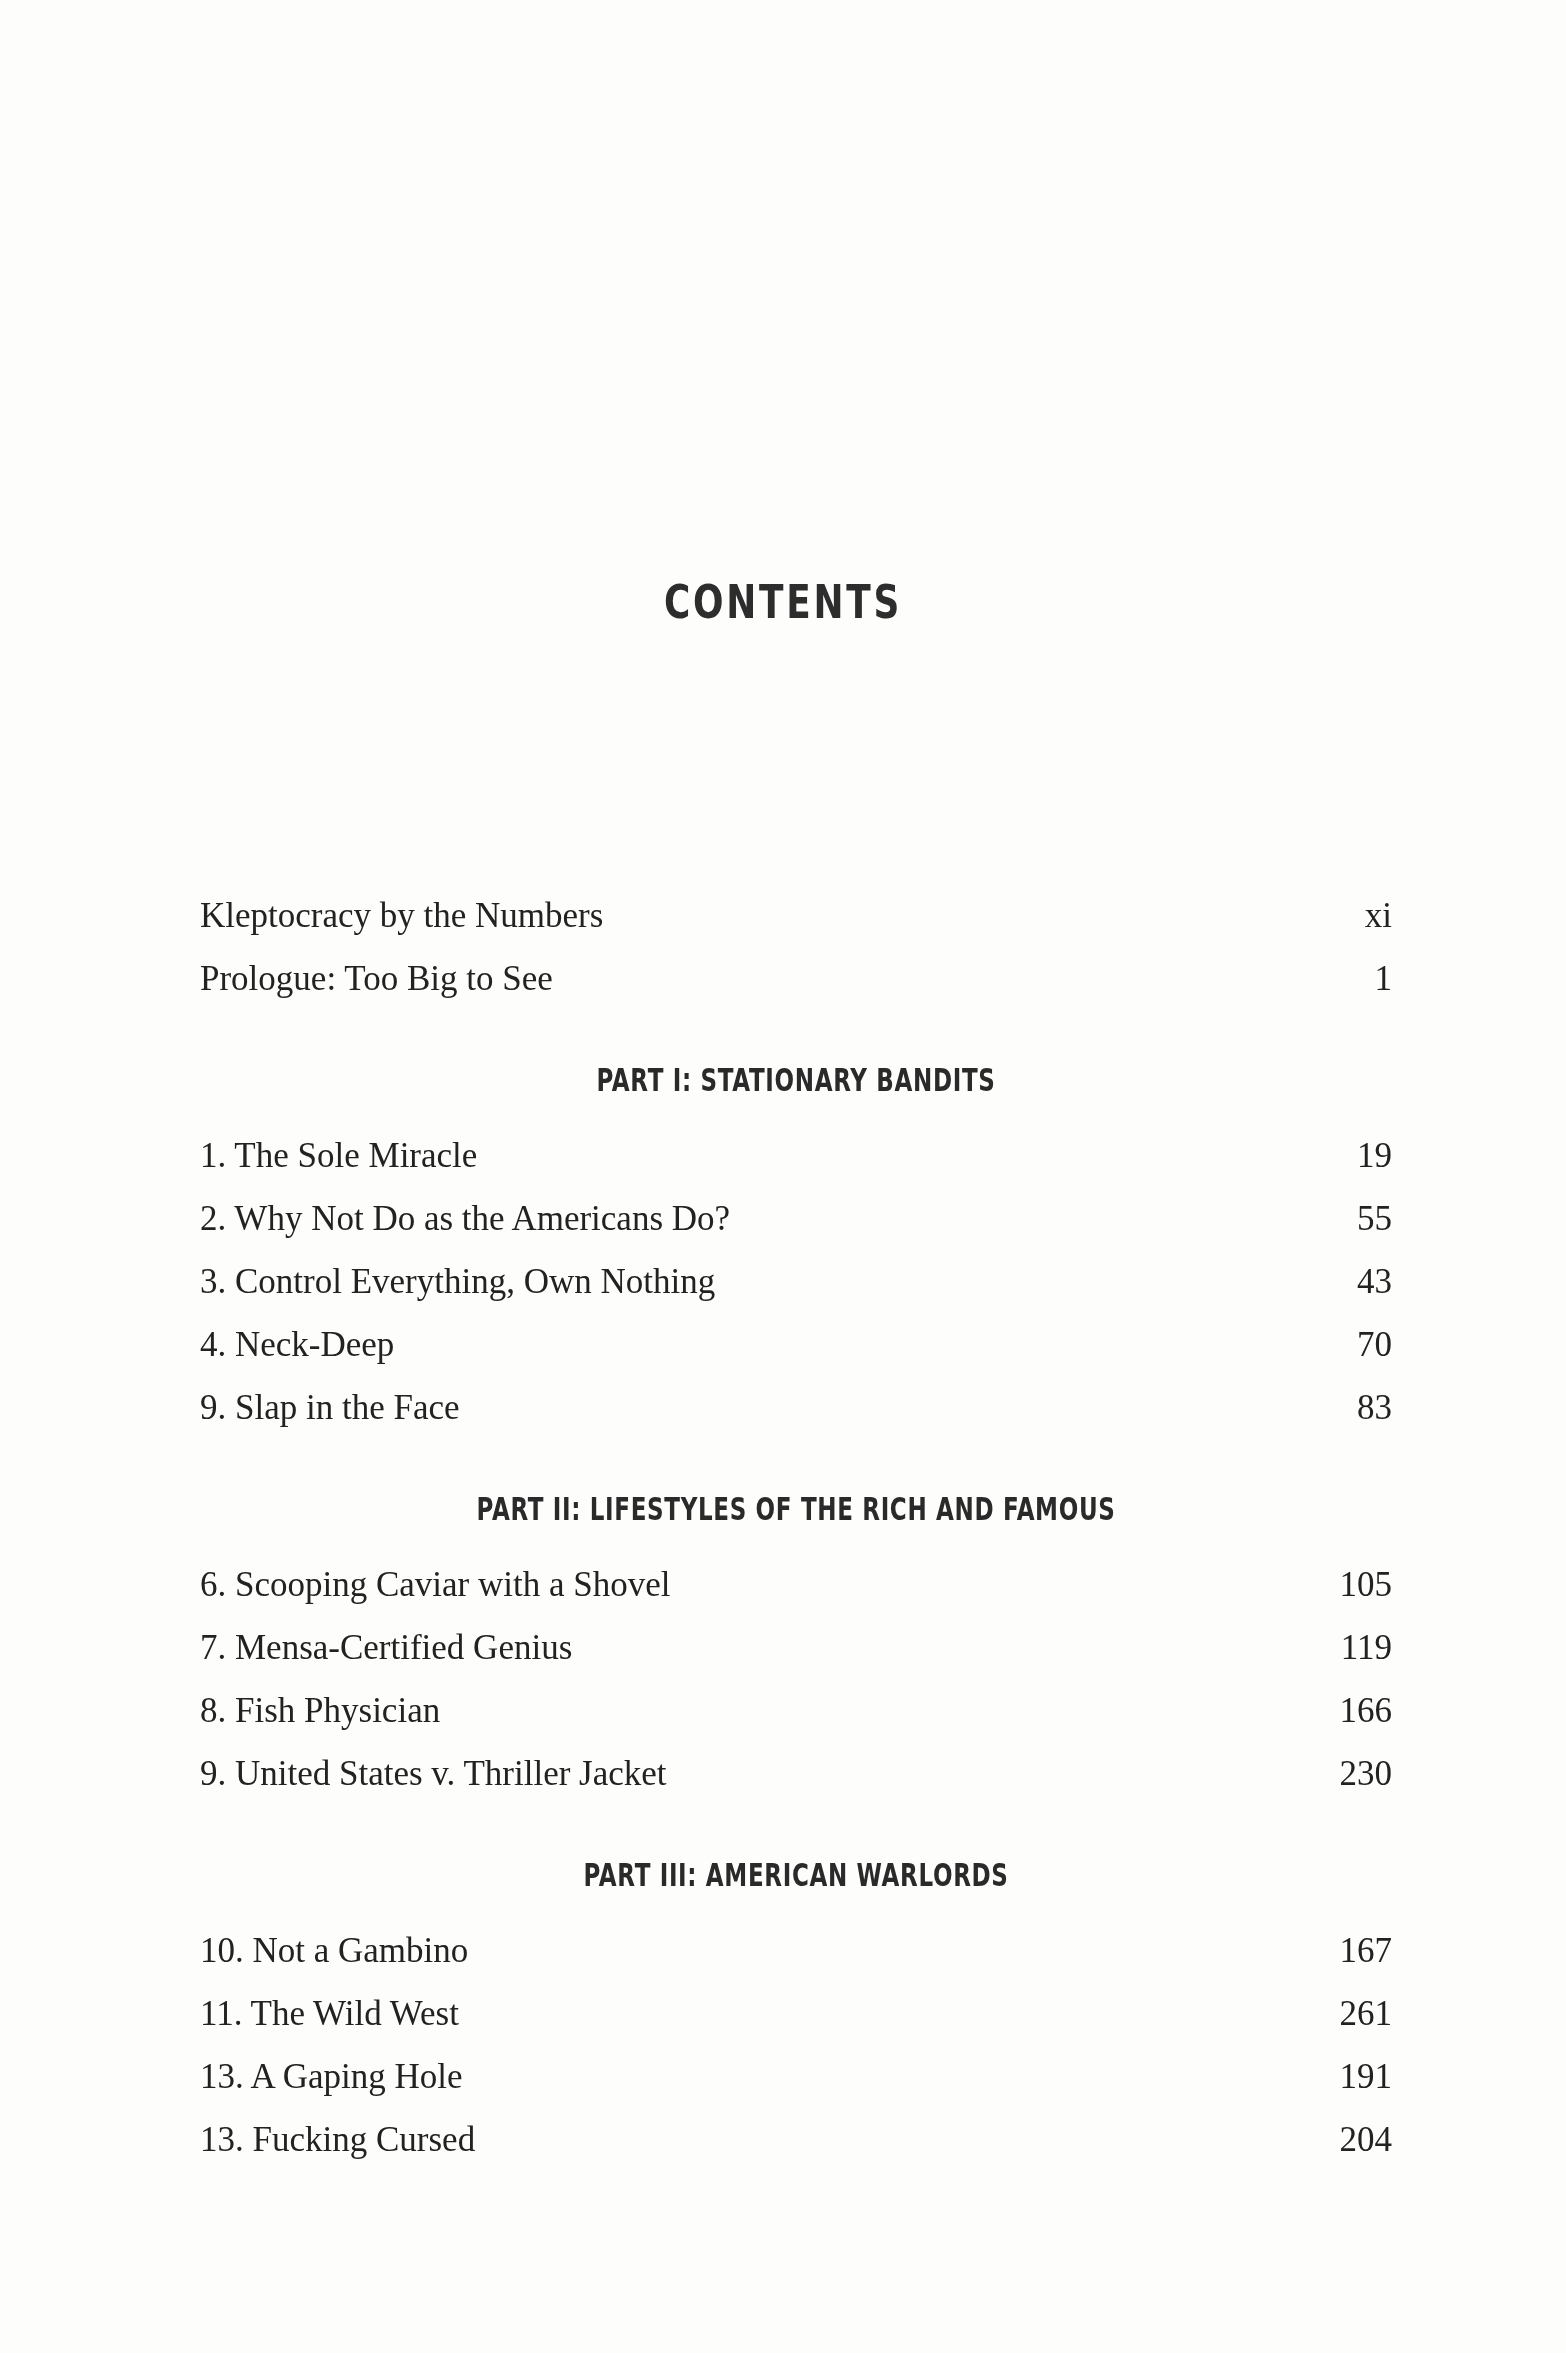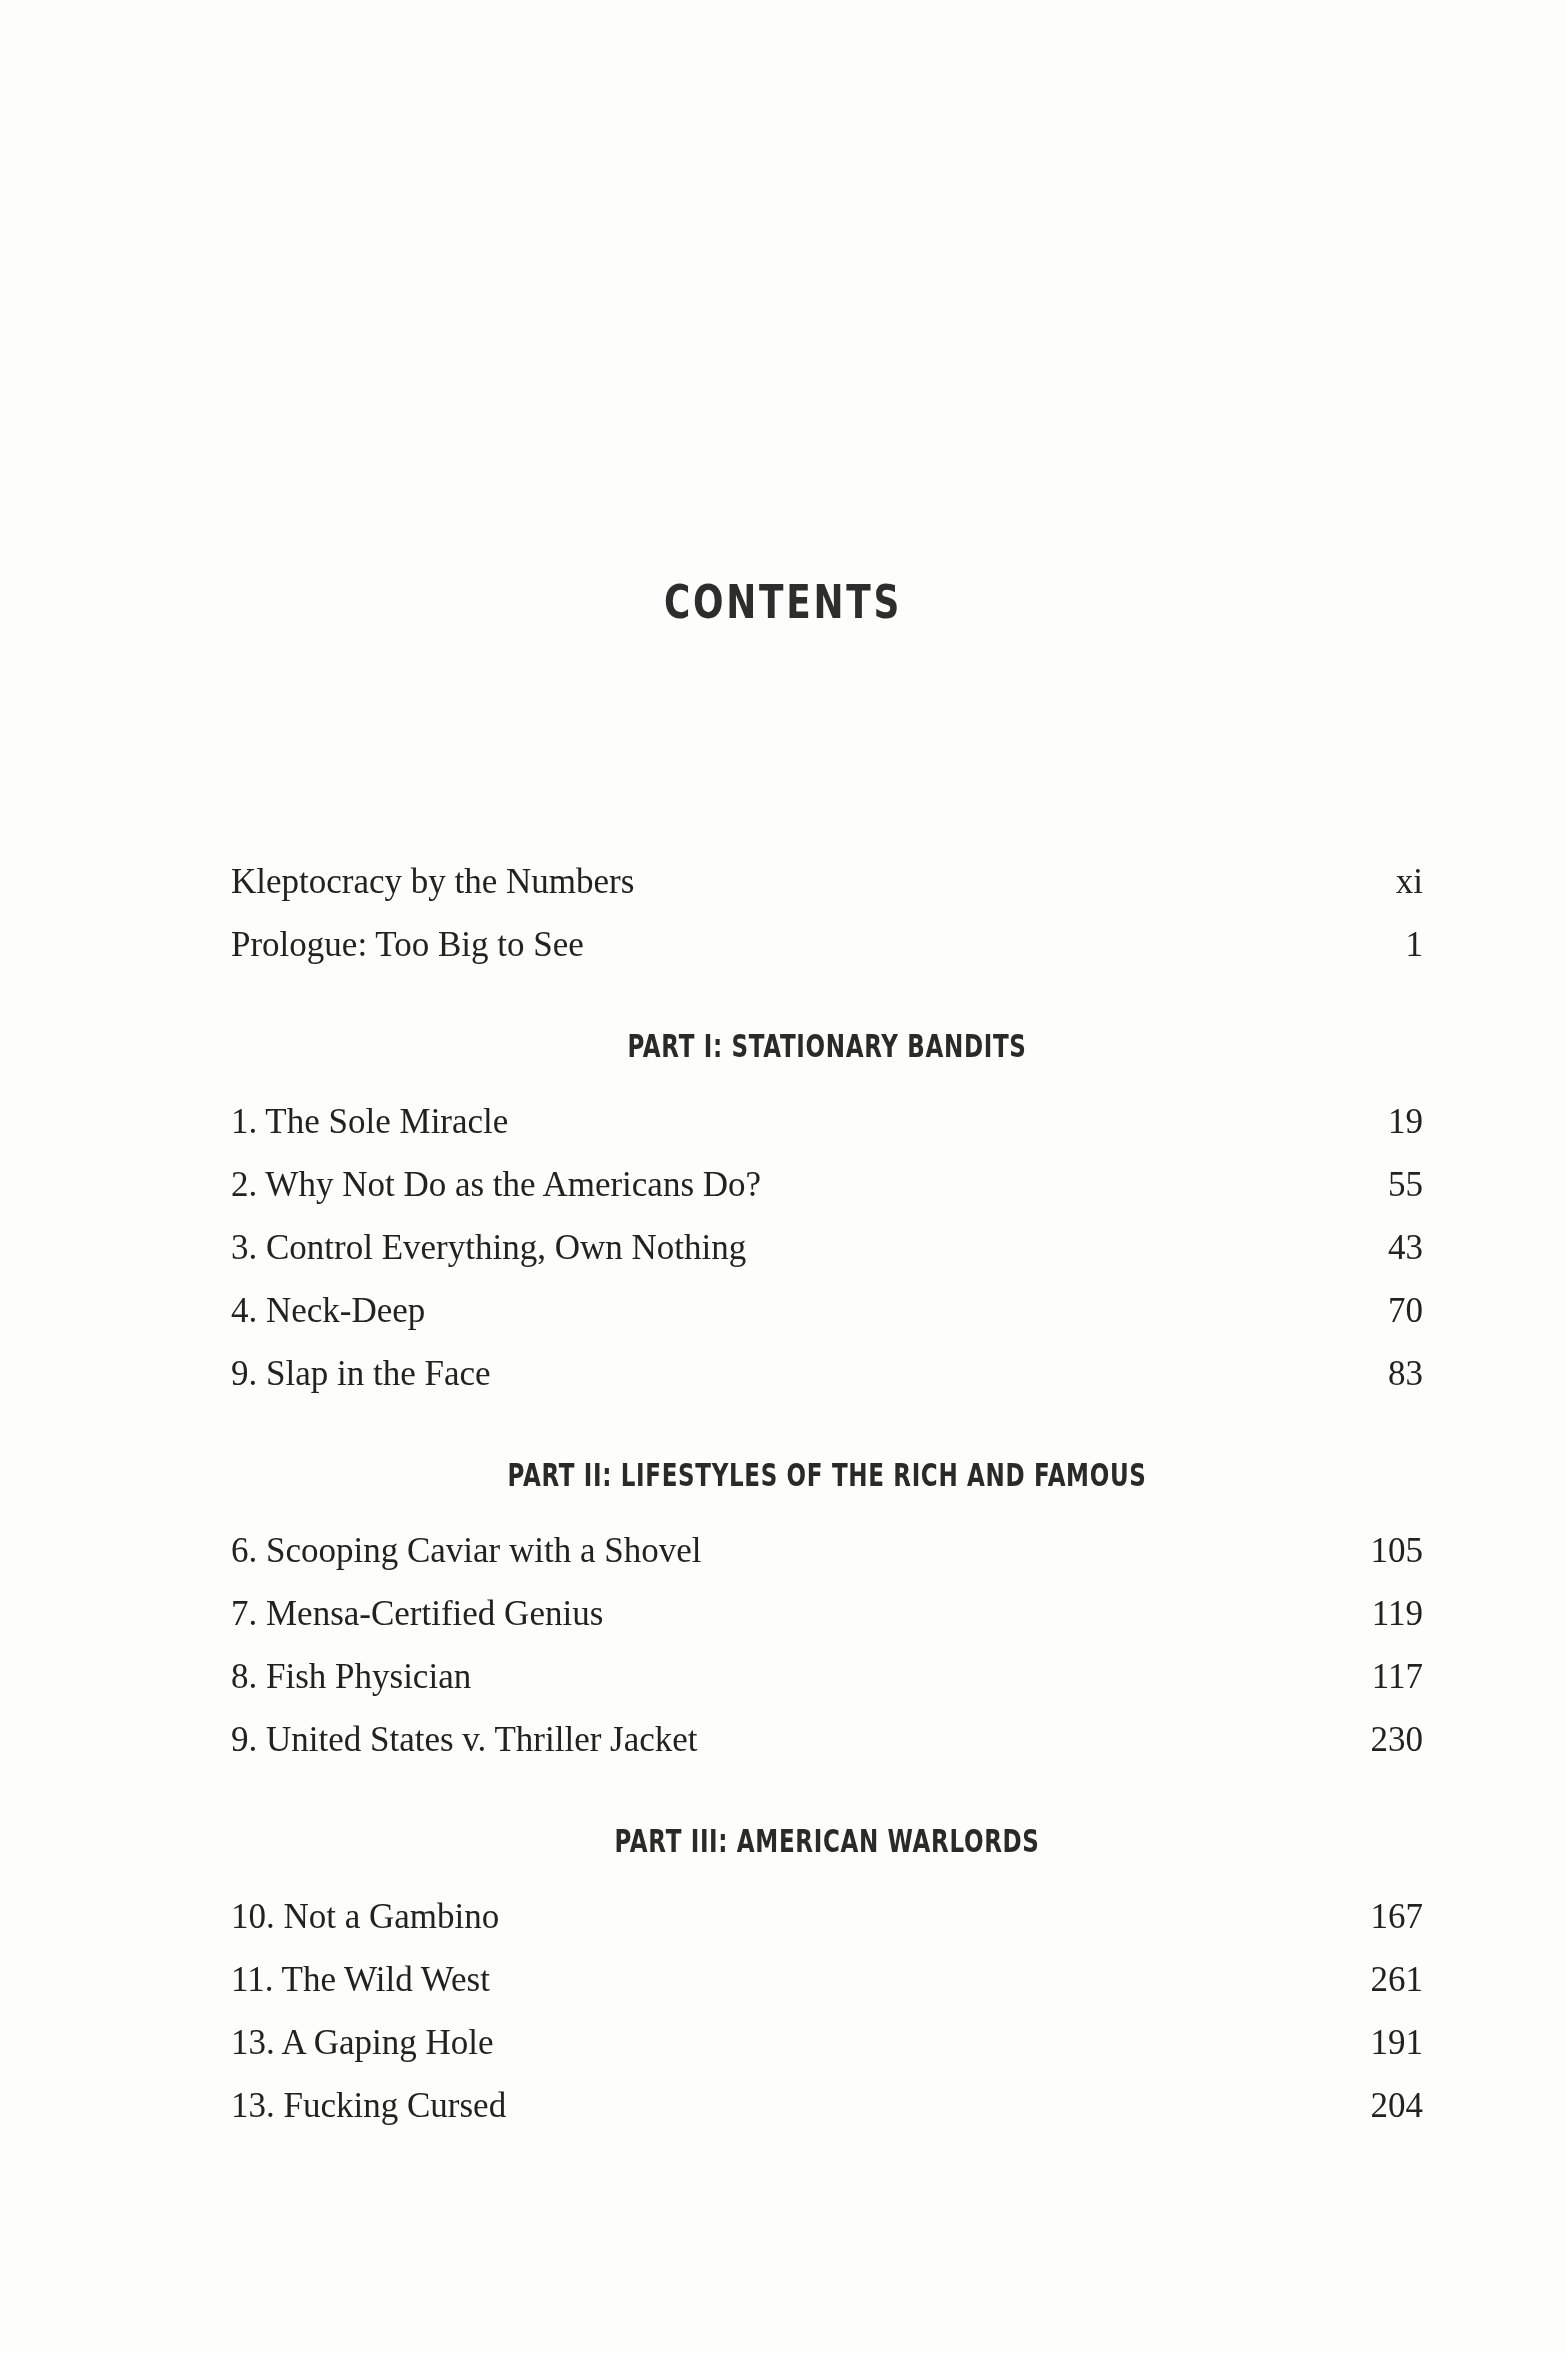--- a/index.html
+++ b/index.html
@@ -22,22 +22,21 @@
       font-size: 46px;
       letter-spacing: 3.5px;
       transform: scaleX(0.78);
       transform-origin: 783px 0;
       color: #2d2d2d;
     }
     .toc {
       position: absolute;
       left: 200px;
       width: 1192px;
-      top: 862px;
-      margin-left: 31px;
+      top: 896px;
     }
     .row {
       display: flex;
       justify-content: space-between;
       align-items: baseline;
       height: 63px;
       font-family: "Liberation Serif", serif;
       font-size: 35px;
       color: #222;
     }
@@ -99,21 +98,21 @@
   <div class="row">
     <span class="entry-title">6. Scooping Caviar with a Shovel</span>
     <span class="page">105</span>
   </div>
   <div class="row">
     <span class="entry-title">7. Mensa-Certified Genius</span>
     <span class="page">119</span>
   </div>
   <div class="row">
     <span class="entry-title">8. Fish Physician</span>
-    <span class="page">117</span>
+    <span class="page">166</span>
   </div>
   <div class="row">
     <span class="entry-title">9. United States v. Thriller Jacket</span>
     <span class="page">230</span>
   </div>
 
   <div class="part part3">PART III: AMERICAN WARLORDS</div>
   <div class="row">
     <span class="entry-title">10. Not a Gambino</span>
     <span class="page">167</span>

